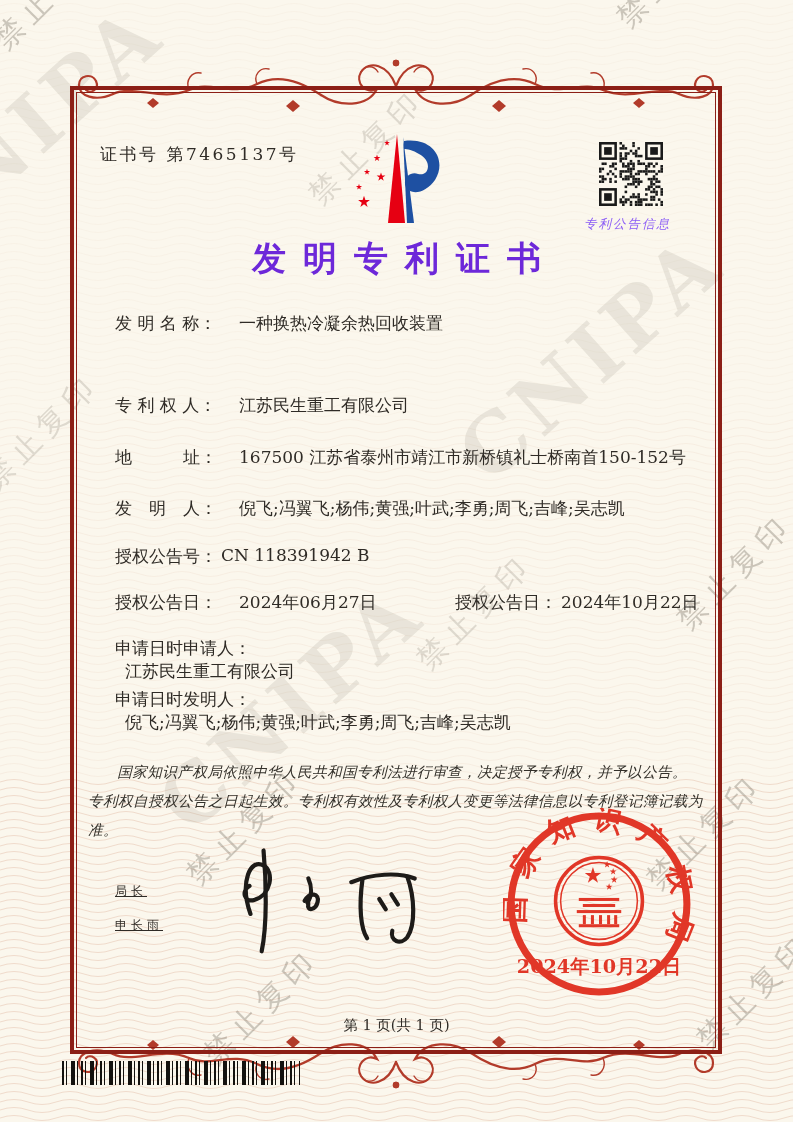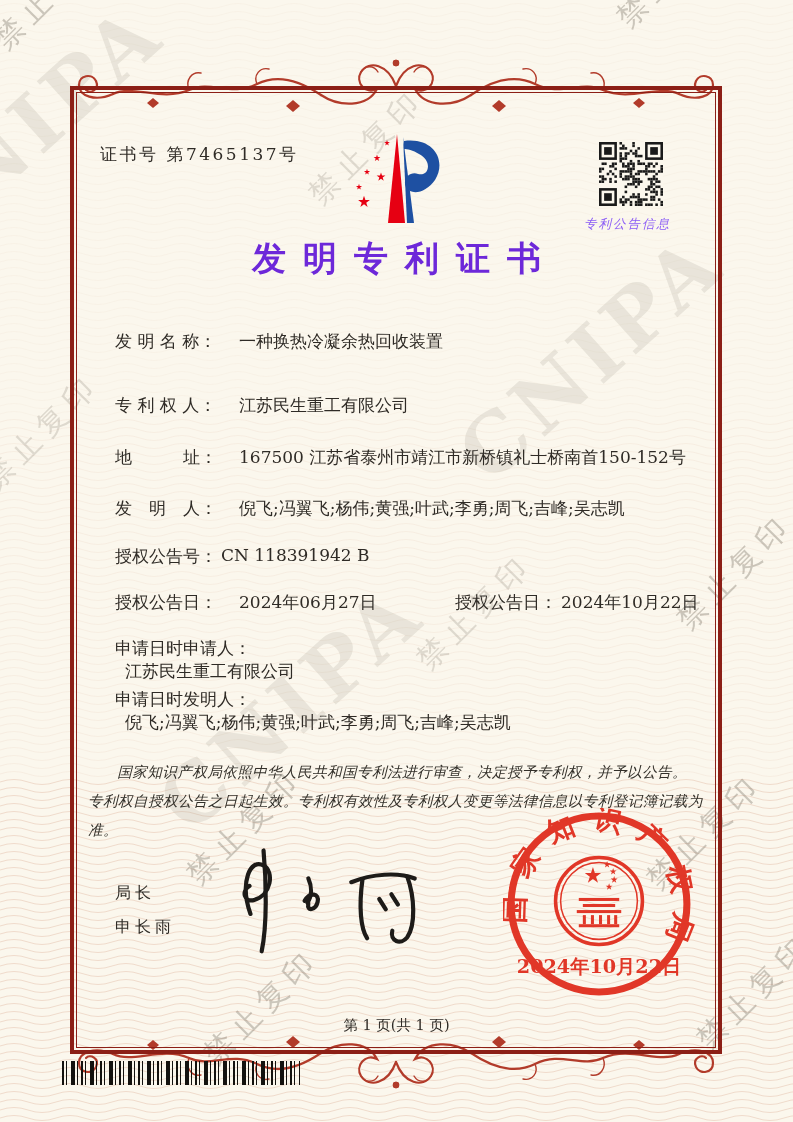--- a/index.html
+++ b/index.html
@@ -46,32 +46,32 @@
     font-size:34px;font-weight:bold;letter-spacing:17px;padding-left:17px;
     box-sizing:border-box;color:#6d28d9;
   }
   
   .row{position:absolute;left:115px;z-index:3;font-size:17px;display:flex;white-space:pre;}
   .row .lab{width:120px;flex:none;}
   .row .val{margin-left:4px;}
   .pairs .cell{display:flex;white-space:pre;}
   .pairs{display:flex;}
   .pairs .cell.left{width:340px;flex:none;}
-  .r1{top:330px;} .r2{top:394px;} .r3{top:446px;} .r4{top:497px;}
+  .r1{top:312px;} .r2{top:394px;} .r3{top:446px;} .r4{top:497px;}
   .r5{top:545px;} .r6{top:591px;} .r7{top:637px;flex-direction:column;} .r8{top:688px;flex-direction:column;}
   .row.apply .lab{width:auto;}
   .row.apply .val{margin-left:10px;}
   
   .statement{
     position:absolute;left:88px;top:757px;width:622px;z-index:3;
     font-size:14.6px;line-height:29px;font-style:italic;letter-spacing:0.4px;color:#33302a;
   }
   .statement .l1{text-indent:2em;}
   
-  .signer{position:absolute;left:115px;z-index:3;font-size:16px;letter-spacing:4px;}
+  .signer{position:absolute;left:115px;z-index:3;font-size:12px;letter-spacing:4px;text-decoration:underline;}
   .signer.t1{top:883px;} .signer.t2{top:917px;}
   .sig{position:absolute;left:212px;top:843px;z-index:3;}
   
   .seal{position:absolute;left:503px;top:808px;z-index:4;opacity:0.96;}
   
   .footer{position:absolute;left:0;top:1016px;width:100%;text-align:center;font-size:14.5px;z-index:3;}
   .barcode{
     position:absolute;left:62px;top:1061px;width:238px;height:24px;z-index:3;
     background:
       repeating-linear-gradient(90deg,

